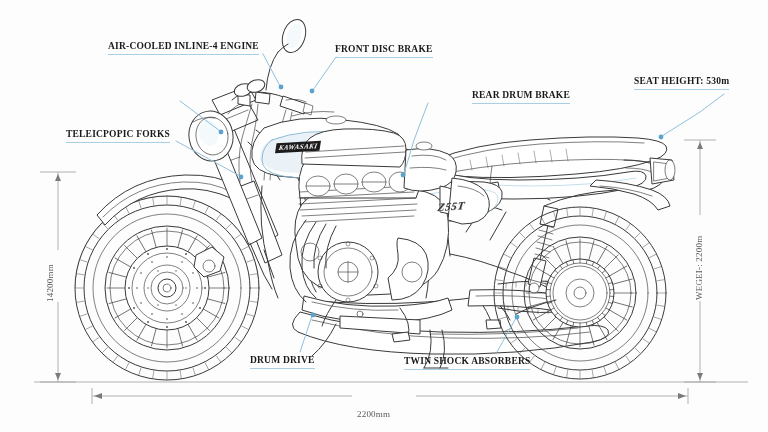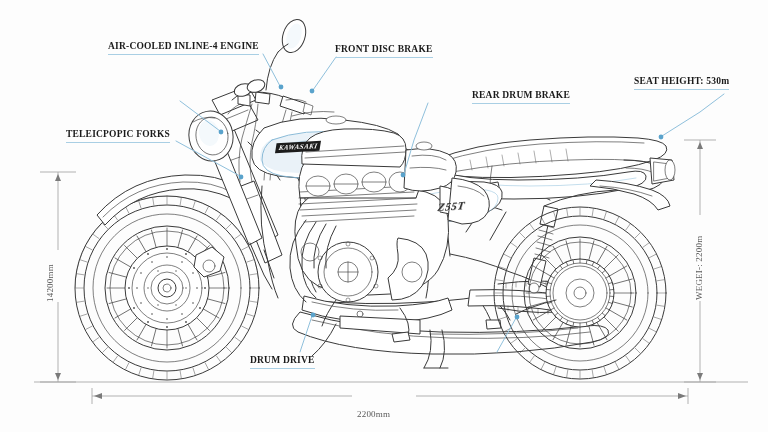--- a/index.html
+++ b/index.html
@@ -689,20 +689,23 @@
   </div>
 
   <div class="callout" style="left:634px;top:75px;">
     <span>SEAT HEIGHT: 530m</span>
   </div>
 
   <div class="callout" style="left:250px;top:354px;">
     <span>DRUM DRIVE</span>
   </div>
 
+  <div class="callout" style="left:404px;top:355px;">
+    <span>TWIN SHOCK ABSORBERS</span>
+  </div>
 
   <div class="dim-text dim-vert" style="left:45px;top:302px;transform:rotate(-90deg);">
     <span>14200mm</span>
   </div>
 
   <div class="dim-text dim-vert" style="left:694px;top:300px;transform:rotate(-90deg);">
     <span>WEGEI-: 2200m</span>
   </div>
 
   <div class="dim-text" style="left:357px;top:409px;">

